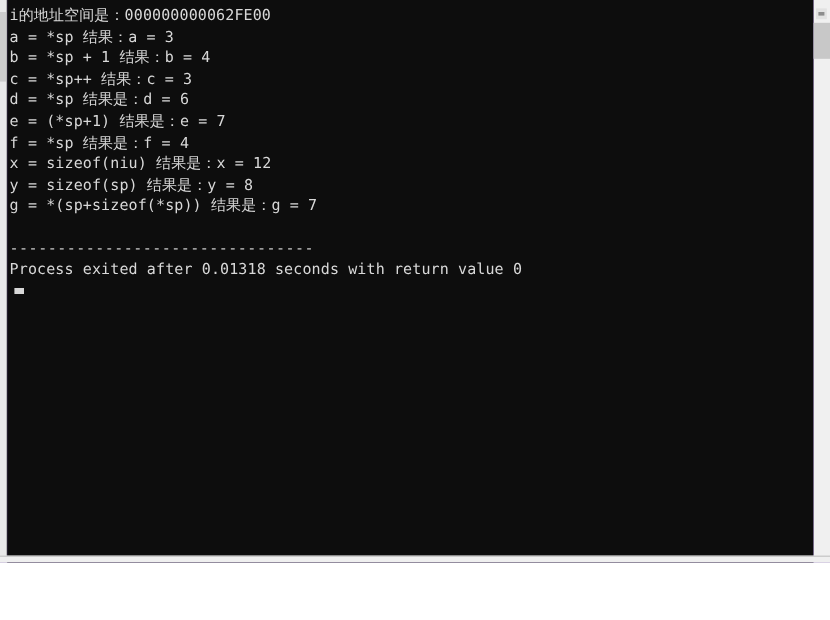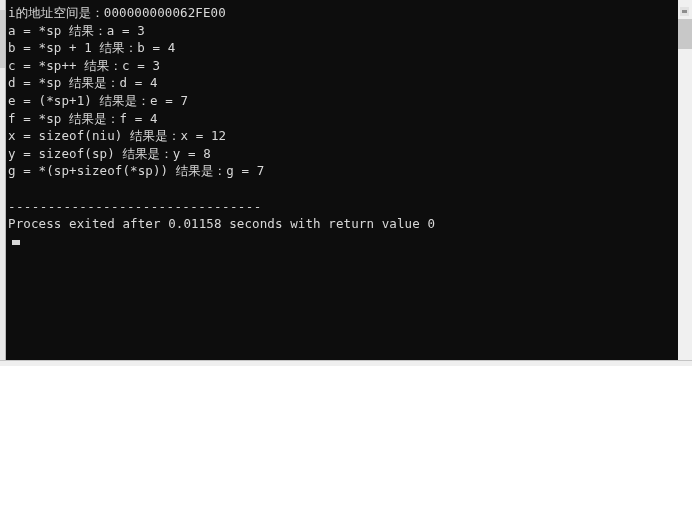--- a/index.html
+++ b/index.html
@@ -4,21 +4,21 @@
 <style>
   html, body {
     margin: 0;
     padding: 0;
     background: #ffffff;
   }
 
   #app {
     position: relative;
     width: 692px;
-    height: 366px;
+    height: 469px;
     overflow: hidden;
     background: #4c1d95;
     font-family: "DejaVu Sans Mono", "Liberation Mono", monospace;
   }
 
   
   .left-edge {
     position: absolute;
     left: 0;
     top: 0;
@@ -157,29 +157,29 @@
   <div class="left-edge">
     <div class="left-edge-thumb"></div>
   </div>
 
   <div class="console">
     <div class="term-lines">
       <span class="line">i的地址空间是：000000000062FE00</span>
       <span class="line">a = *sp 结果：a = 3</span>
       <span class="line">b = *sp + 1 结果：b = 4</span>
       <span class="line">c = *sp++ 结果：c = 3</span>
-      <span class="line">d = *sp 结果是：d = 4</span>
+      <span class="line">d = *sp 结果是：d = 6</span>
       <span class="line">e = (*sp+1) 结果是：e = 7</span>
       <span class="line">f = *sp 结果是：f = 4</span>
       <span class="line">x = sizeof(niu) 结果是：x = 12</span>
       <span class="line">y = sizeof(sp) 结果是：y = 8</span>
       <span class="line">g = *(sp+sizeof(*sp)) 结果是：g = 7</span>
       <span class="line blank"></span>
       <span class="line dashes">--------------------------------</span>
-      <span class="line">Process exited after 0.01158 seconds with return value 0</span>
+      <span class="line">Process exited after 0.01318 seconds with return value 0</span>
       <span class="cursor-line"><span class="cursor-block"></span></span>
     </div>
 
     <div class="watermark">CSDN @初出茅庐的小李</div>
   </div>
 
   <div class="right-rail">
     <div class="right-rail-btn"></div>
     <div class="right-rail-thumb"></div>
   </div>

